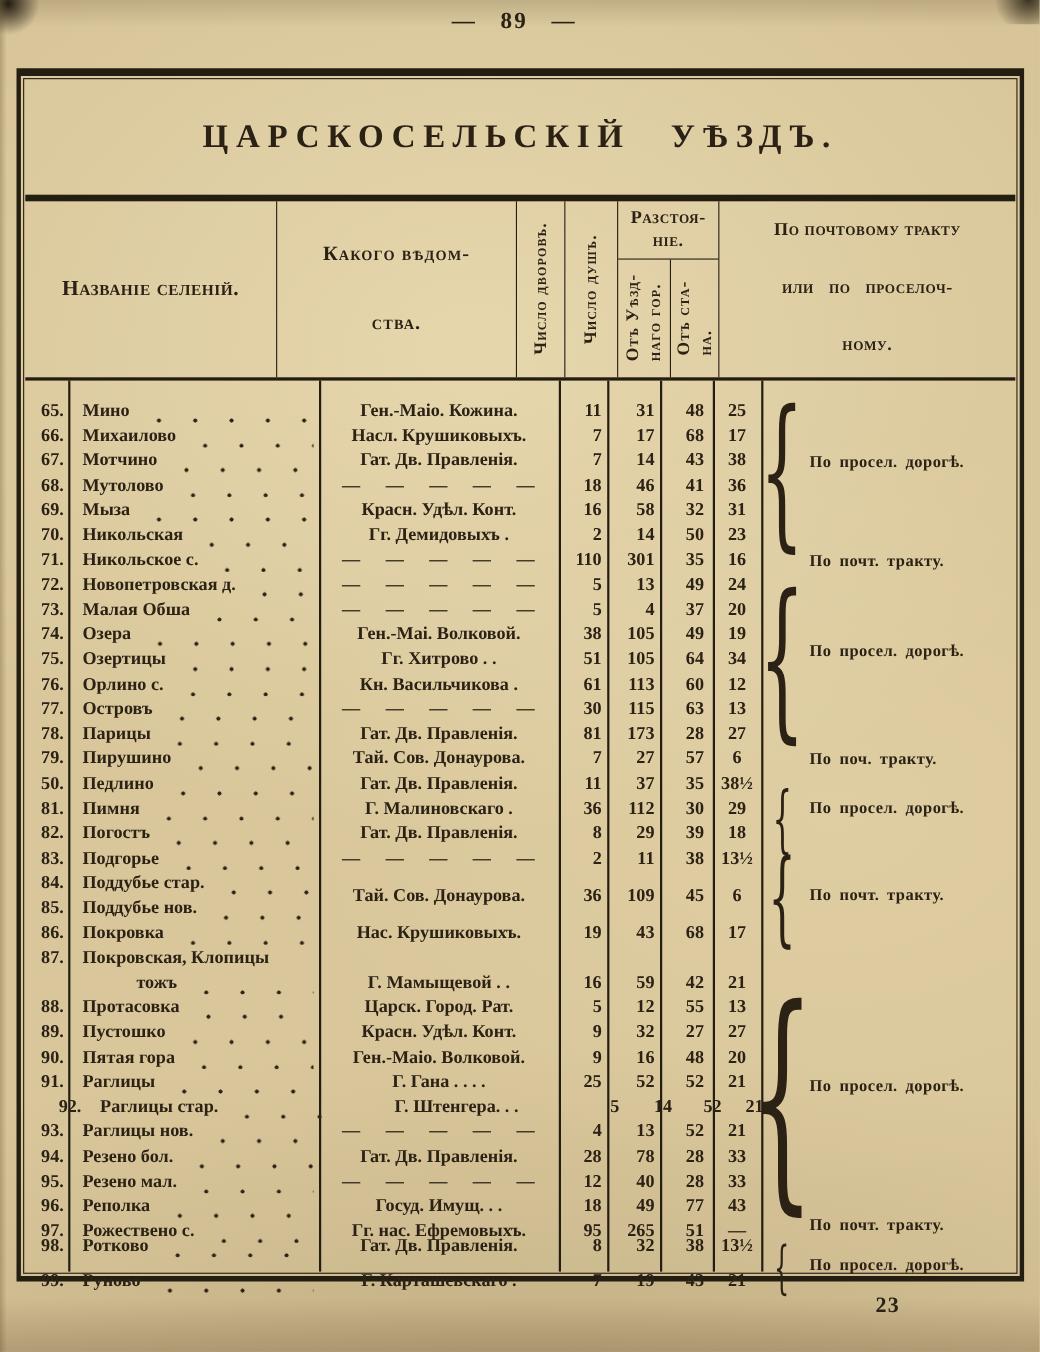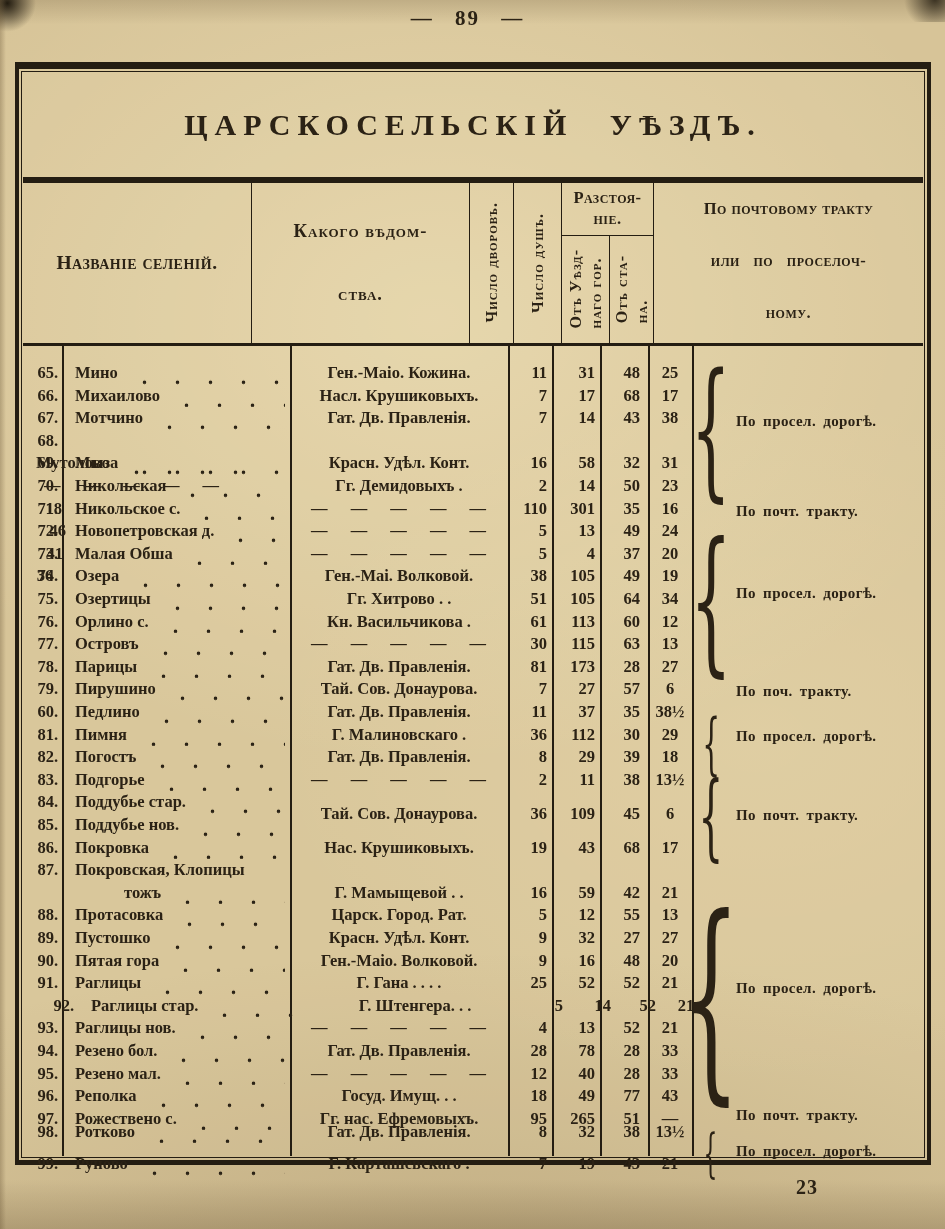--- a/index.html
+++ b/index.html
@@ -181,21 +181,21 @@
             <div class="c c-name">
               <span class="nm">Мотчино</span>
               <span class="leader"></span>
             </div>
             <div class="c c-dept">Гат. Дв. Правленія.</div>
             <div class="c c-v1">7</div>
             <div class="c c-v2">14</div>
             <div class="c c-v3">43</div>
             <div class="c c-v4">38</div>
           </div>
-          <div class="line" style="top: 84.3px; flex-direction: column;">
+          <div class="line" style="top: 84.3px;">
             <div class="c c-num">68.</div>
             <div class="c c-name">
               <span class="nm">Мутолово</span>
               <span class="leader"></span>
             </div>
             <div class="c c-dept dashes">— — — — —</div>
             <div class="c c-v1">18</div>
             <div class="c c-v2">46</div>
             <div class="c c-v3">41</div>
             <div class="c c-v4">36</div>
@@ -326,21 +326,21 @@
               <span class="nm">Пирушино</span>
               <span class="leader"></span>
             </div>
             <div class="c c-dept">Тай. Сов. Донаурова.</div>
             <div class="c c-v1">7</div>
             <div class="c c-v2">27</div>
             <div class="c c-v3">57</div>
             <div class="c c-v4">6</div>
           </div>
           <div class="line" style="top: 355.5px;">
-            <div class="c c-num">60.</div>
+            <div class="c c-num">50.</div>
             <div class="c c-name">
               <span class="nm">Педлино</span>
               <span class="leader"></span>
             </div>
             <div class="c c-dept">Гат. Дв. Правленія.</div>
             <div class="c c-v1">11</div>
             <div class="c c-v2">37</div>
             <div class="c c-v3">35</div>
             <div class="c c-v4">38½</div>
           </div>

